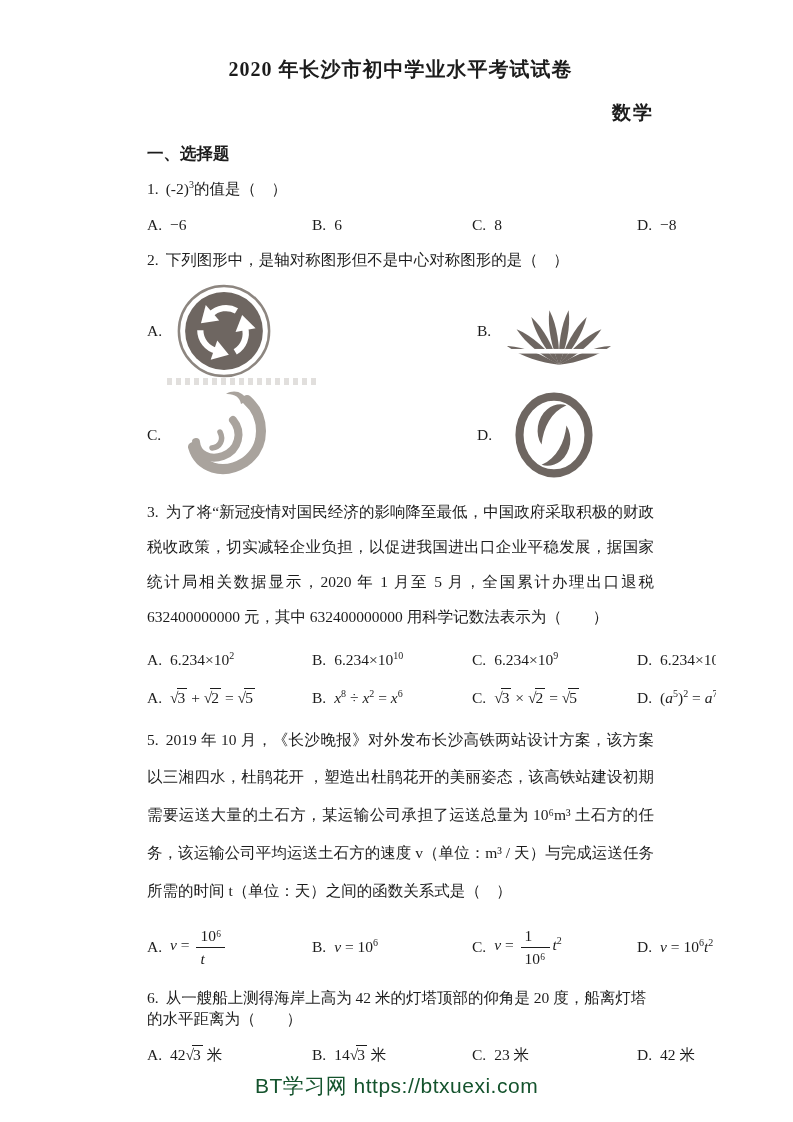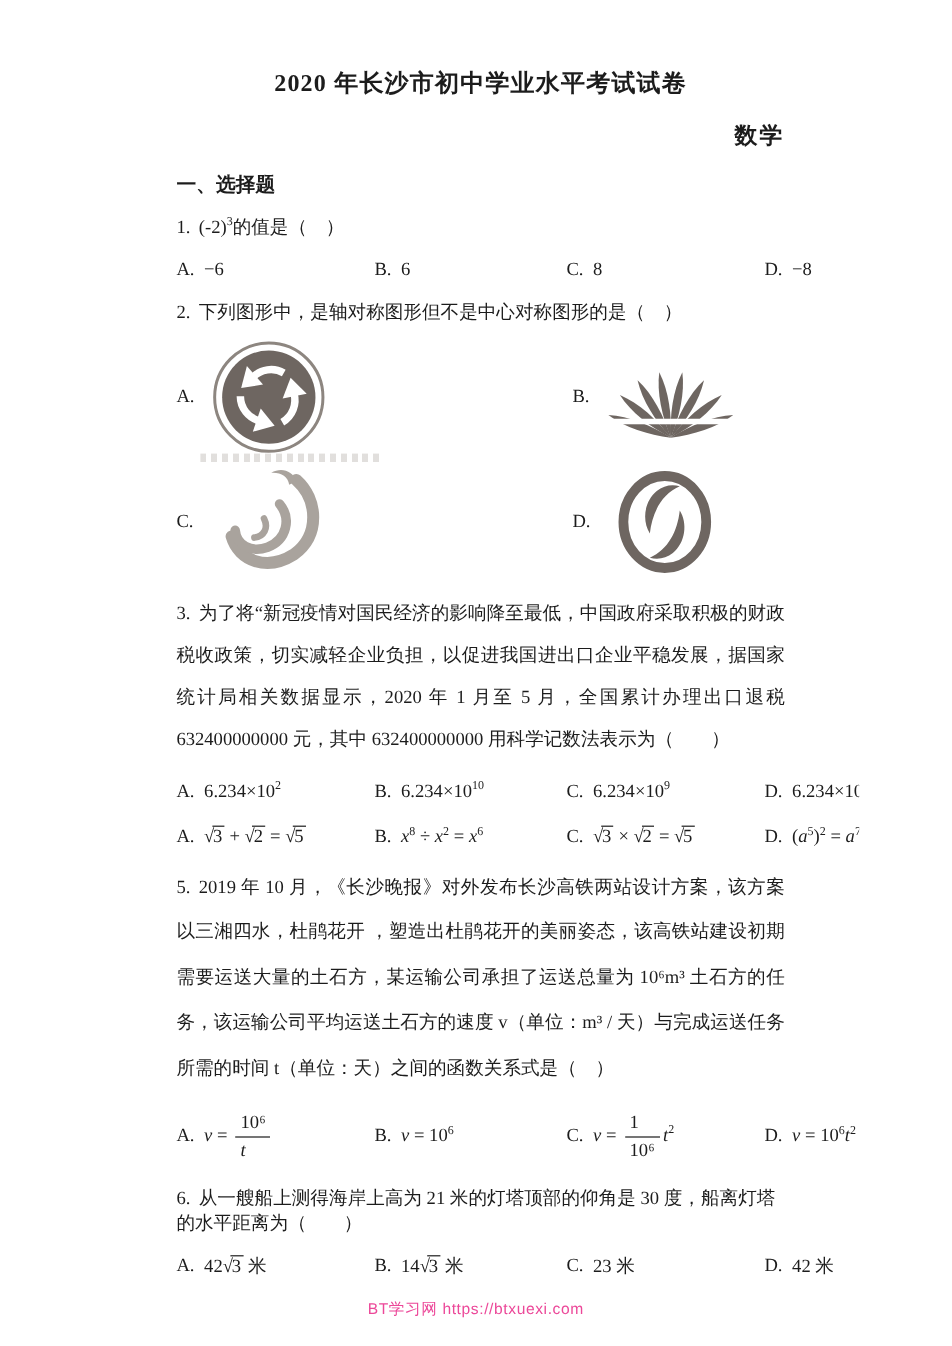--- a/index.html
+++ b/index.html
@@ -46,21 +46,21 @@
   .logo-cell .ol{margin-right:14px;}
   .logo-wrap{position:relative;display:inline-block;line-height:0;}
   .wm-strip{
     position:absolute;top:-7px;left:-8px;width:152px;height:7px;opacity:.55;
     background:repeating-linear-gradient(90deg,#c9c5c1 0 5px,transparent 5px 9px);
   }
   .footer{
     position:absolute;left:0;right:0;bottom:22px;
     text-align:center;
     font-family:"Liberation Sans","DejaVu Sans",sans-serif;
-    font-size:13px;color:#ec4899;letter-spacing:.5px;
+    font-size:21px;color:#14532d;letter-spacing:.5px;
   }
 </style>
 </head>
 <body>
 
 <div class="page">
 
   <div class="title">2020 年长沙市初中学业水平考试试卷</div>
   <div class="subject">数学</div>
   <div class="section-heading">一、选择题</div>
@@ -232,21 +232,21 @@
         </div>
       <div class="opt">
           <span class="ol">D.</span>
           <span class="math"><i>v</i> = 10<sup>6</sup><i>t</i><sup>2</sup></span>
         </div>
     </div>
   </div>
 
   <div>
     <div class="stem">
-      <span class="qnum">6.</span><span>从一艘船上测得海岸上高为 21 米的灯塔顶部的仰角是 30 度，船离灯塔的水平距离为（　　）</span>
+      <span class="qnum">6.</span><span>从一艘船上测得海岸上高为 42 米的灯塔顶部的仰角是 20 度，船离灯塔的水平距离为（　　）</span>
     </div>
     <div class="opts">
       <div class="opt">
           <span class="ol">A.</span>
           <span class="math">42<span class="sqrt"><span class="sg">√</span><span class="rd">3</span></span> 米</span>
         </div>
       <div class="opt">
           <span class="ol">B.</span>
           <span class="math">14<span class="sqrt"><span class="sg">√</span><span class="rd">3</span></span> 米</span>
         </div>

